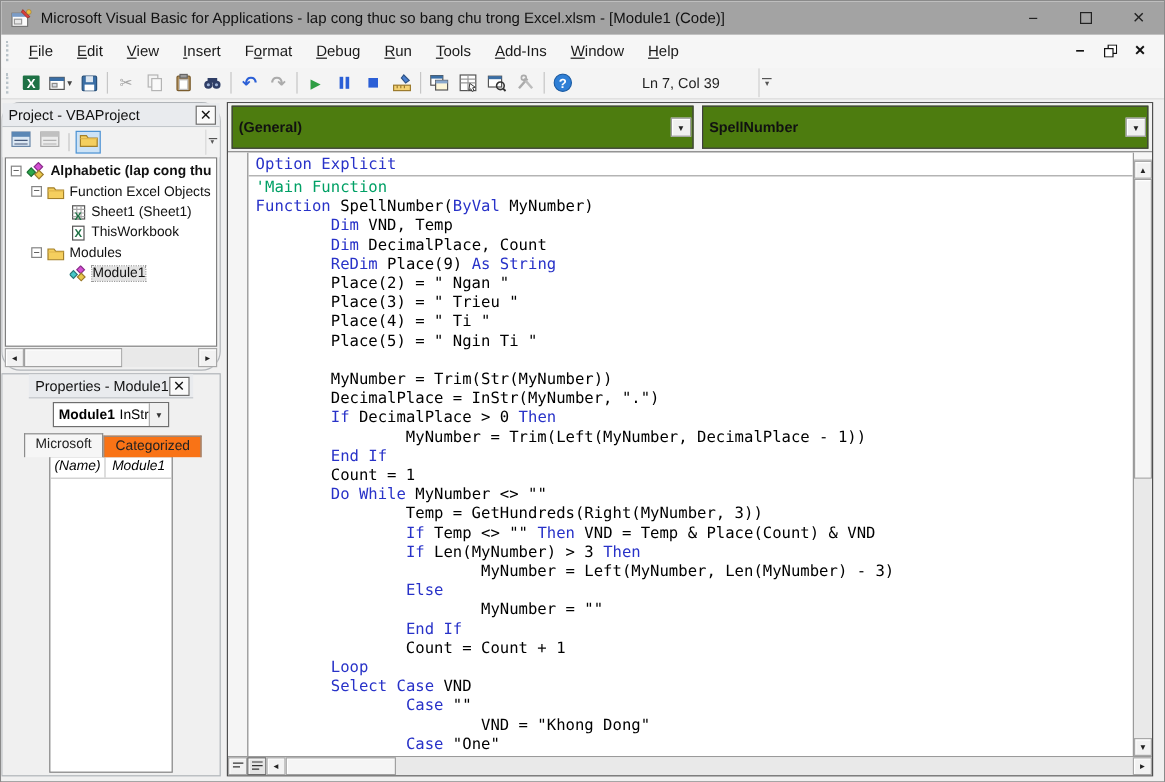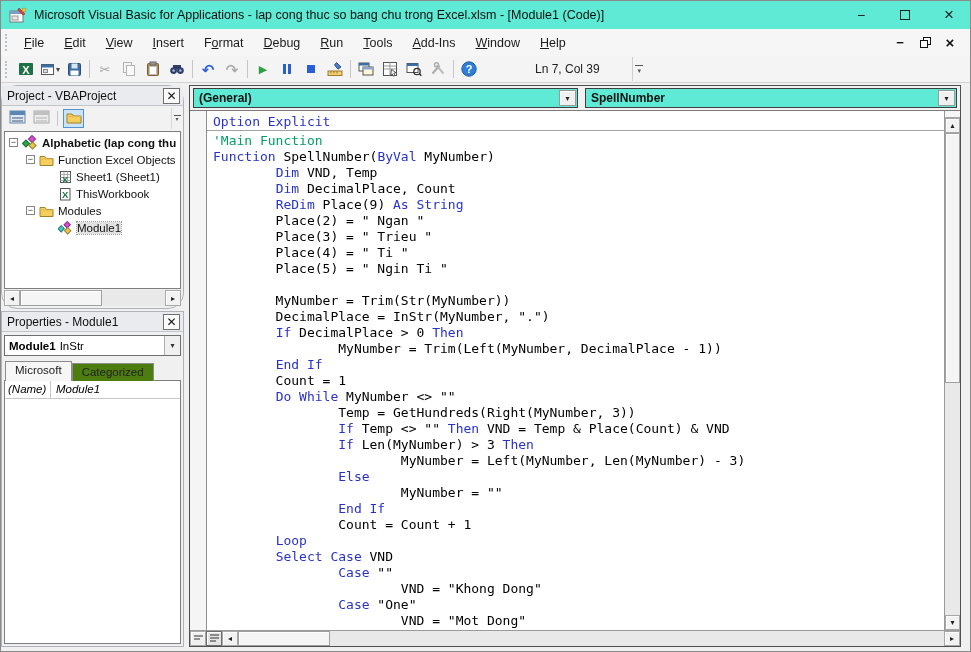--- a/index.html
+++ b/index.html
@@ -1,20 +1,20 @@
 <!DOCTYPE html>
 <html style="--kw: #2832c8; --cm: #00a065;"><head>
 <meta charset="utf-8">
 <style>
   * { margin:0; padding:0; box-sizing:border-box; }
   body { background:#888; font-family:"Liberation Sans","DejaVu Sans",sans-serif; }
   .window { width:971px; height:652px; background:#fff; border:1px solid #8a8a8a; overflow:hidden; position:relative; display:flex; flex-direction:column; }
 
   
-  .titlebar { height:28px; background:#5eead4; display:flex; align-items:center; padding:0 8px; flex:0 0 auto; }
+  .titlebar { height:28px; background:#a3a3a3; display:flex; align-items:center; padding:0 8px; flex:0 0 auto; }
   .titlebar .app-icon { width:18px; height:16px; margin-right:7px; flex:0 0 auto; }
   .title-text { font-size:12.5px; color:#111; white-space:nowrap; overflow:hidden; flex:1 1 auto; }
   .win-controls { display:flex; align-items:center; gap:30px; margin-right:6px; }
   .win-btn { width:14px; height:14px; display:flex; align-items:center; justify-content:center; font-size:14px; color:#222; cursor:default; }
 
   
   .menubar { height:27px; background:#f6f6f6; display:flex; align-items:center; padding-left:2px; flex:0 0 auto; }
   .grip { width:5px; height:17px; border-left:2px dotted #b8c2c8; margin:0 4px 0 2px; }
   .menu-items { display:flex; align-items:center; flex:1; }
   .menu-item { font-size:12.5px; color:#1a1a1a; padding:5px 10px; }
@@ -32,21 +32,21 @@
   .tb-overflow { width:14px; height:24px; margin-left:32px; border-left:1px solid #cfcfcf; display:flex; flex-direction:column; align-items:center; justify-content:center; color:#555; }
   .tb-overflow .bar { width:8px; border-top:1px solid #555; margin-bottom:2px; }
   .tb-overflow .ar { font-size:7px; line-height:5px; }
 
   
   .app-body { flex:1 1 auto; background:#f0f0f0; display:flex; overflow:hidden; padding:2px 0 4px 0; }
   .left-col { width:183px; flex:0 0 auto; display:flex; flex-direction:column; margin-right:5px; }
 
   .panel { background:#f0f0f0; display:flex; flex-direction:column; border:1px solid #b0b4b8; }
   .project-panel { height:224px; flex:0 0 auto; margin-bottom:2px;border-radius:16px; }
-  .properties-panel { flex:1 1 auto; }
+  .properties-panel { flex:1 1 auto;align-items:center; }
   .panel-header { height:20px; background:#e9ebee; border-bottom:1px solid #c2c6ca; display:flex; align-items:center; padding:0 3px 0 5px; flex:0 0 auto; }
   .panel-title { font-size:12px; color:#111; flex:1; white-space:nowrap; overflow:hidden; }
   .panel-close { width:17px; height:16px; background:#fafafa; border:1px solid #6e6e6e; box-shadow:inset 1px 1px 0 #fff; display:flex; align-items:center; justify-content:center; font-size:12px; font-weight:bold; color:#111; }
 
   .proj-tools { height:25px; display:flex; align-items:center; gap:3px; padding-left:5px; background:#f2f2f2; flex:0 0 auto; position:relative; }
   .ptool { width:21px; height:19px; display:flex; align-items:center; justify-content:center; }
   .ptool.active { background:#cde3f6; border:1px solid #4f93d2; }
   .ptool-sep { width:1px; height:15px; background:#c6c6c6; margin:0 2px; }
   .ptool-overflow { position:absolute; right:1px; top:2px; width:11px; height:21px; display:flex; flex-direction:column; align-items:center; justify-content:center; color:#555; border-left:1px solid #d8d8d8; }
   .ptool-overflow .bar { width:7px; border-top:1px solid #555; margin-bottom:1px; }
@@ -65,31 +65,31 @@
   .sb-btn { width:16px; background:#f2f2f2; border:1px solid #a8a8a8; box-shadow:inset 1px 1px 0 #fff; display:flex; align-items:center; justify-content:center; font-size:8px; color:#222; flex:0 0 auto; }
   .sb-thumb { background:#f5f5f5; border:1px solid #a0a0a0; box-shadow:inset 1px 1px 0 #fff; flex:0 0 auto; }
   .sb-track { flex:1 1 auto; background:#e9e9e9; }
 
   
   .prop-combo { height:21px; margin:3px 2px 2px 2px; background:#fff; border:1px solid #6e6e6e; display:flex; align-items:center; padding-left:4px; font-size:11.5px; flex:0 0 auto; }
   .prop-combo .pc-bold { font-weight:bold; }
   .prop-combo .pc-rest { margin-left:4px; }
   .prop-combo .combo-btn { margin-left:auto; width:16px; height:100%; background:#f0f0f0; border-left:1px solid #b0b0b0; display:flex; align-items:center; justify-content:center; font-size:8px; color:#333; }
   .prop-tabs { display:flex; align-items:flex-end; height:22px; padding-left:3px; flex:0 0 auto; }
-  .ptab { font-size:11.5px; padding:2px 9px 3px 9px; border:1px solid #8c8c8c; border-bottom:none; background:#4d7c0f; color:#222; position:relative; top:1px; height:18px; }
+  .ptab { font-size:11.5px; padding:2px 9px 3px 9px; border:1px solid #8c8c8c; border-bottom:none; background:#f97316; color:#222; position:relative; top:1px; height:18px; }
   .ptab.active { background:#f6f6f6; height:20px; z-index:2; }
   .prop-grid { flex:1 1 auto; margin:0 2px 2px 2px; border:1px solid #7f7f7f; background:#fff; overflow:hidden; font-size:11.5px; }
   .prop-row { display:flex; height:18px; border-bottom:1px solid #c8c8c8;font-style:italic; }
   .prop-name { width:46px; padding:2px 3px; border-right:1px solid #c8c8c8; flex:0 0 auto; }
   .prop-value { flex:1; padding:2px 5px; }
 
   
   .code-window { flex:1 1 auto; border:1px solid #4f4f4f; background:#fff; display:flex; flex-direction:column; margin-right:9px; overflow:hidden; }
   .combo-row { background:#f1f1f1; display:flex; padding:2px 3px; gap:7px; flex:0 0 auto; border-bottom:1px solid #7d7d7d; }
-  .code-combo { height:20px; background:#5eead4; border:1px solid #3f3f3f; display:flex; align-items:center; font-size:12px; font-weight:bold; color:#111; padding-left:5px; }
+  .code-combo { height:36px; background:#4d7c0f; border:1px solid #3f3f3f; display:flex; align-items:center; font-size:12px; font-weight:bold; color:#111; padding-left:5px; }
   .code-combo.obj { width:385px; flex:0 0 auto; }
   .code-combo.proc { flex:1 1 auto; }
   .code-combo .combo-btn { margin-left:auto; width:17px; height:16px; margin-right:1px; background:#f0f0f0; border:1px solid #9a9a9a; box-shadow:inset 1px 1px 0 #fff; display:flex; align-items:center; justify-content:center; font-size:8px; color:#222; }
 
   .code-area { flex:1 1 auto; display:flex; overflow:hidden; }
   .code-margin { width:17px; background:#f5f5f5; border-right:1px solid #8e8e8e; flex:0 0 auto; }
   .code-editor { flex:1 1 auto; overflow:hidden; padding:3px 0 0 6px; font-family:"DejaVu Sans Mono","Liberation Mono",monospace; font-size:13px; line-height:16px; color:#000; white-space:pre; }
   .code-line { height:16px; }
   .tok-k { color:var(--kw,#2832c8); }
   .tok-c { color:var(--cm,#00a065); }

